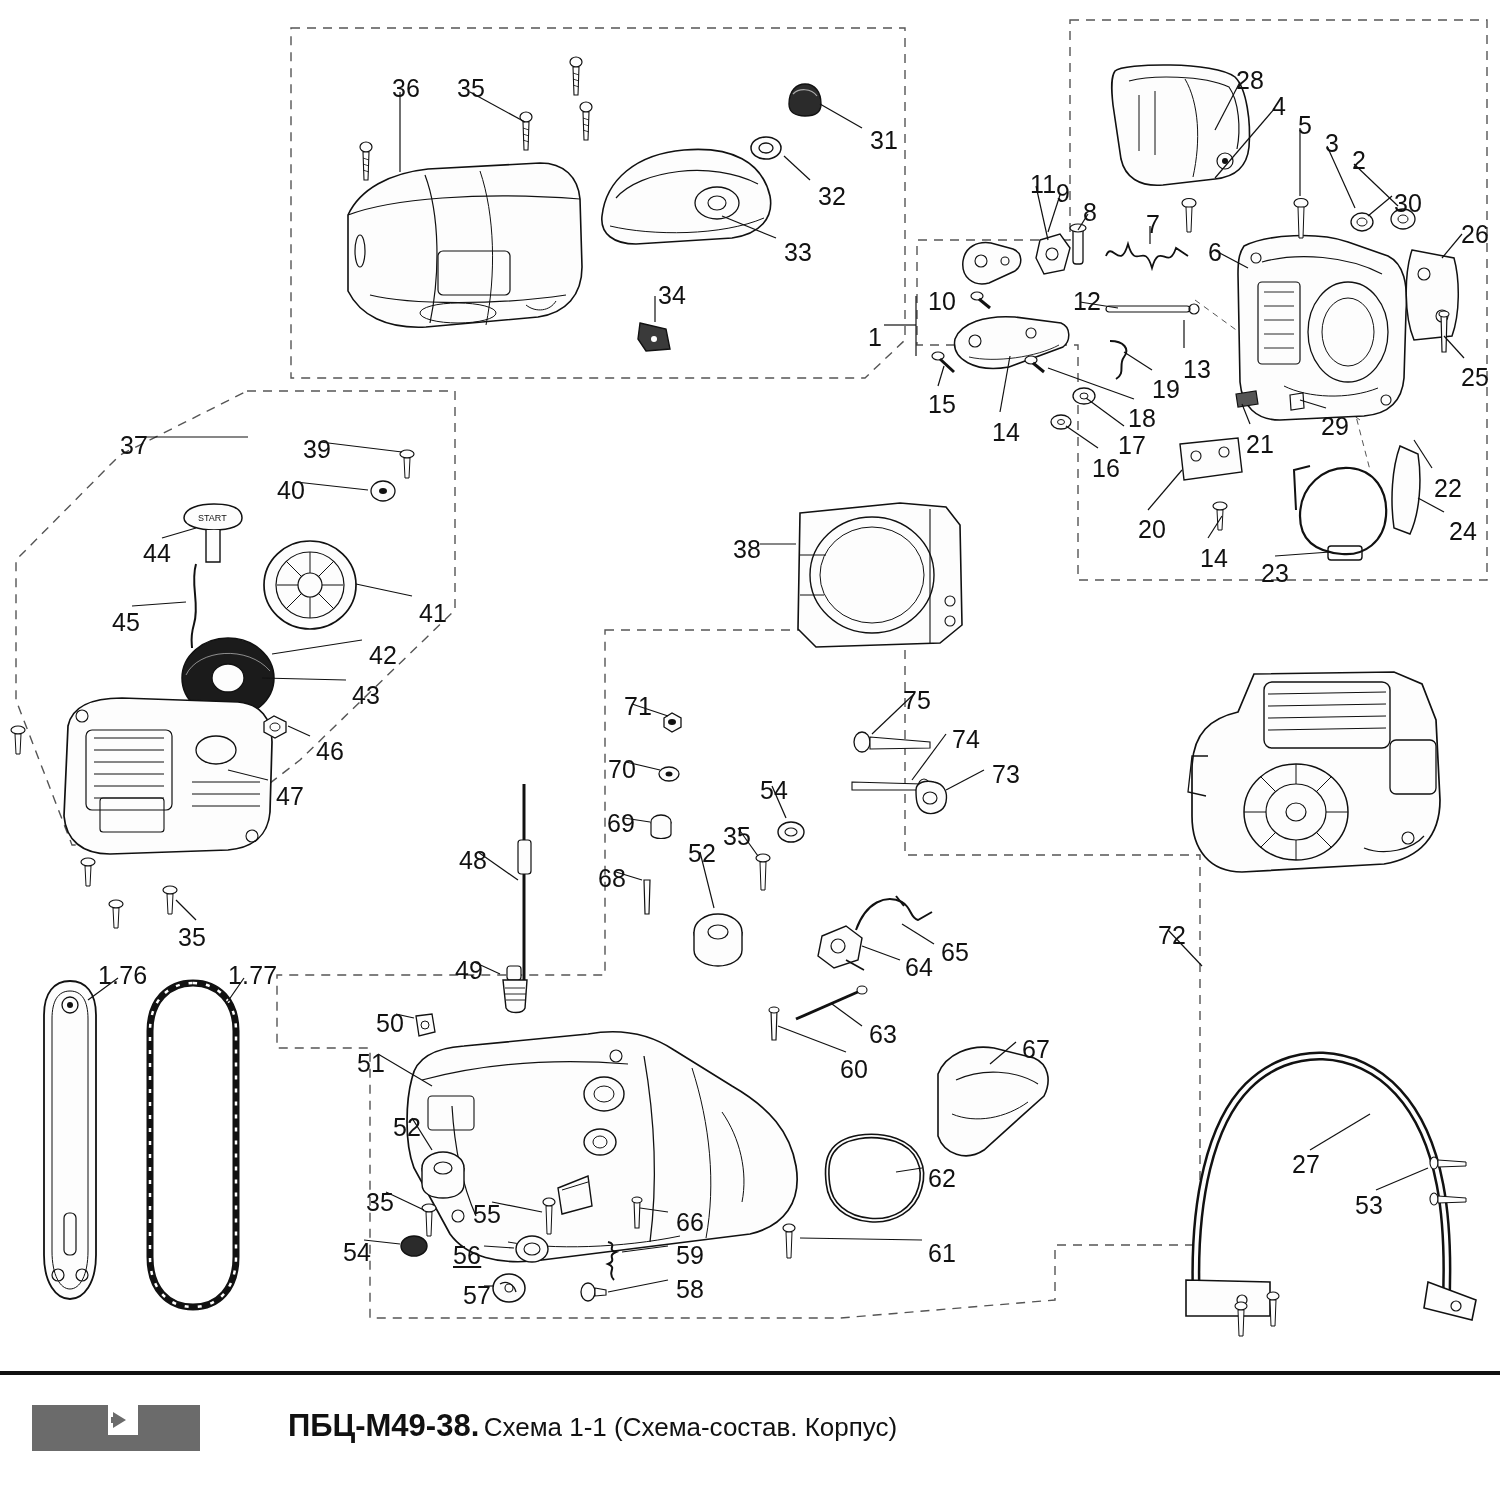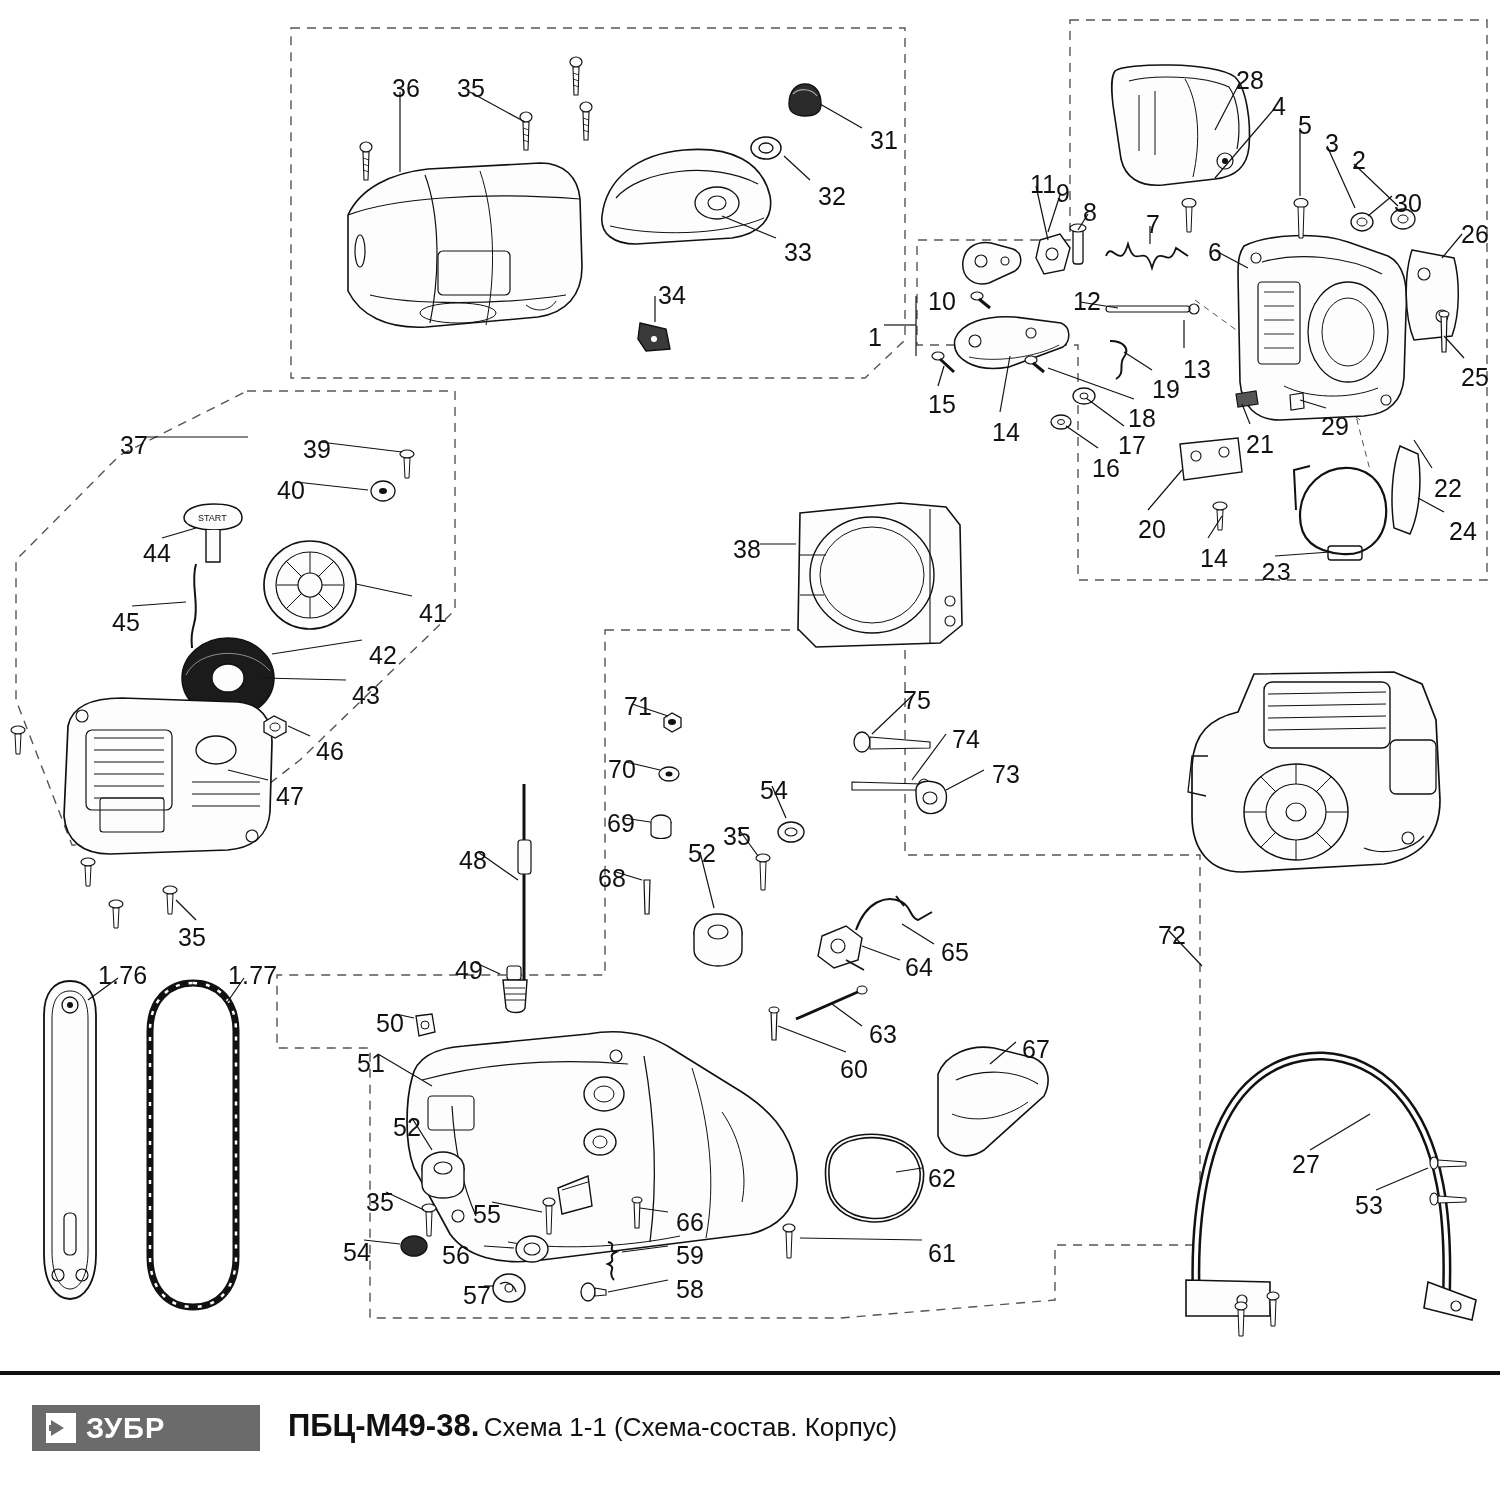--- a/index.html
+++ b/index.html
@@ -54,28 +54,29 @@
     width: 1500px;
     height: 125px;
     background: #ffffff;
     display: flex;
     align-items: center;
   }
   #logo {
     position: absolute;
     left: 32px;
     top: 1405px;
-    width: 228px;
+    width: 168px;
     height: 46px;
     background: #6b6b6b;
     display: flex;
     align-items: center;
     gap: 10px;
     padding-left: 14px;
     box-sizing: border-box;
+    flex-direction: column;
   }
   #logo .mark {
     width: 30px;
     height: 30px;
     background: #ffffff;
     position: relative;
     flex: 0 0 auto;
   }
   #logo .mark:after {
     content: "";
@@ -947,21 +948,21 @@
   <span class="num" style="left:992px; top:420px;">14</span>
   <span class="num" style="left:1200px; top:546px;">14</span>
   <span class="num" style="left:928px; top:392px;text-align:center;">15</span>
   <span class="num" style="left:1092px; top:456px;">16</span>
   <span class="num" style="left:1118px; top:433px;">17</span>
   <span class="num" style="left:1128px; top:406px;">18</span>
   <span class="num" style="left:1152px; top:377px;">19</span>
   <span class="num" style="left:1138px; top:517px;">20</span>
   <span class="num" style="left:1246px; top:432px;">21</span>
   <span class="num" style="left:1434px; top:476px;">22</span>
-  <span class="num" style="left:1261px; top:561px;font-family:Liberation Mono, monospace;">23</span>
+  <span class="num" style="left:1261px; top:561px;">23</span>
   <span class="num" style="left:1449px; top:519px;">24</span>
   <span class="num" style="left:1461px; top:365px;">25</span>
   <span class="num" style="left:1461px; top:222px;">26</span>
   <span class="num" style="left:1292px; top:1152px;">27</span>
   <span class="num" style="left:1236px; top:68px;">28</span>
   <span class="num" style="left:1321px; top:414px;">29</span>
   <span class="num" style="left:1394px; top:180px;margin-top:11px;">30</span>
   <span class="num" style="left:870px; top:128px;">31</span>
   <span class="num" style="left:818px; top:184px;">32</span>
   <span class="num" style="left:784px; top:240px;">33</span>
@@ -985,21 +986,21 @@
   <span class="num" style="left:459px; top:848px;">48</span>
   <span class="num" style="left:455px; top:958px;">49</span>
   <span class="num" style="left:376px; top:1011px;">50</span>
   <span class="num" style="left:357px; top:1051px;">51</span>
   <span class="num" style="left:688px; top:841px;">52</span>
   <span class="num" style="left:393px; top:1115px;">52</span>
   <span class="num" style="left:1355px; top:1193px;">53</span>
   <span class="num" style="left:760px; top:778px;">54</span>
   <span class="num" style="left:343px; top:1240px;">54</span>
   <span class="num" style="left:473px; top:1202px;">55</span>
-  <span class="num" style="left:442px; top:1243px;">56</span>
+  <span class="num" style="left:453px; top:1243px;text-decoration:underline;">56</span>
   <span class="num" style="left:463px; top:1283px;">57</span>
   <span class="num" style="left:676px; top:1277px;">58</span>
   <span class="num" style="left:676px; top:1243px;">59</span>
   <span class="num" style="left:840px; top:1057px;">60</span>
   <span class="num" style="left:928px; top:1241px;">61</span>
   <span class="num" style="left:928px; top:1166px;">62</span>
   <span class="num" style="left:869px; top:1022px;">63</span>
   <span class="num" style="left:905px; top:955px;">64</span>
   <span class="num" style="left:941px; top:940px;">65</span>
   <span class="num" style="left:676px; top:1210px;">66</span>

